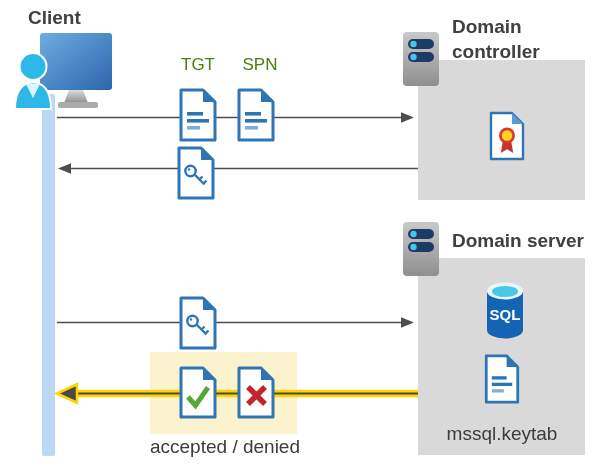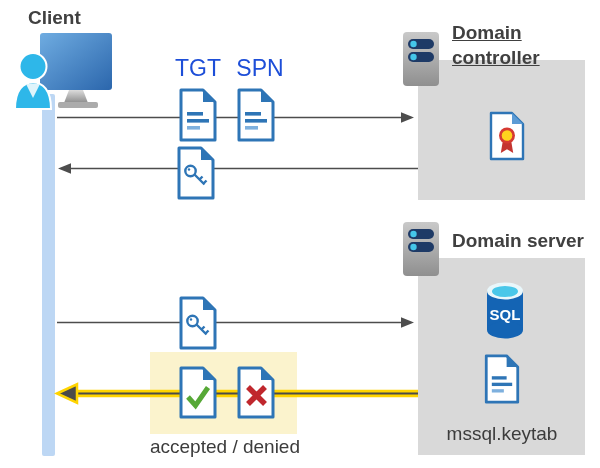--- a/index.html
+++ b/index.html
@@ -2,21 +2,21 @@
 <html><head>
 <meta charset="utf-8">
 <style>
   html,body{margin:0;padding:0;background:#fff;}
   #canvas{position:relative;width:600px;height:468px;background:#fff;overflow:hidden;
           font-family:"Liberation Sans",sans-serif;}
   .abs{position:absolute;}
   .graybox{background:#D9D9D9;}
   .title{font-weight:bold;color:#404040;font-size:19px;line-height:25px;}
   .caption{color:#3C3C3C;font-size:19px;}
-  .doclabel{color:#1d4ed8;font-size:23px;text-align:center;}
+  .doclabel{color:#4d7c0f;font-size:17px;text-align:center;}
   .center{text-align:center;}
   svg{display:block;}
 </style>
 </head>
 <body>
 
 <div id="canvas">
 
   <svg width="0" height="0" class="abs" aria-hidden="true">
     <defs>
@@ -125,21 +125,21 @@
 
   <div class="abs caption center" style="left:130px;top:436px;width:190px;">accepted / denied</div>
 
   <svg class="abs" style="left:402px;top:31px;" width="38" height="56" viewBox="0 0 38 56">
     <rect x="1" y="1" width="36" height="54" rx="4" fill="url(#gsrv)"></rect>
     <rect x="6" y="8" width="26" height="10" rx="5" fill="#1E3A66"></rect>
     <circle cx="11.5" cy="13" r="3.2" fill="#45C6E9"></circle>
     <rect x="6" y="21" width="26" height="10" rx="5" fill="#1E3A66"></rect>
     <circle cx="11.5" cy="26" r="3.2" fill="#45C6E9"></circle>
   </svg>
-  <div class="abs title" style="left:452px;top:20px;width:145px;text-decoration:underline;">Domain controller</div>
+  <div class="abs title" style="left:452px;top:14px;width:145px;">Domain controller</div>
   <svg class="abs" style="left:488px;top:111px;" width="38" height="50" viewBox="0 0 38 50">
     <path d="M3,2 H24 L35,13 V48 H3 Z" fill="#fff" stroke="#2E75B6" stroke-width="2.4" stroke-linejoin="round"></path>
     <path d="M24,2 L35,13 L24,13 Z" fill="#5B9BD5"></path>
     <path d="M14.8,30 L12.8,42 L19,38.2 L25.2,42 L23.2,30 Z" fill="#C43430"></path>
     <circle cx="19" cy="24.5" r="8" fill="#D63A32"></circle>
     <circle cx="19" cy="24.5" r="5.3" fill="#FFD21E"></circle>
   </svg>
 
   <svg class="abs" style="left:402px;top:221px;" width="38" height="56" viewBox="0 0 38 56">
     <rect x="1" y="1" width="36" height="54" rx="4" fill="url(#gsrv)"></rect>

